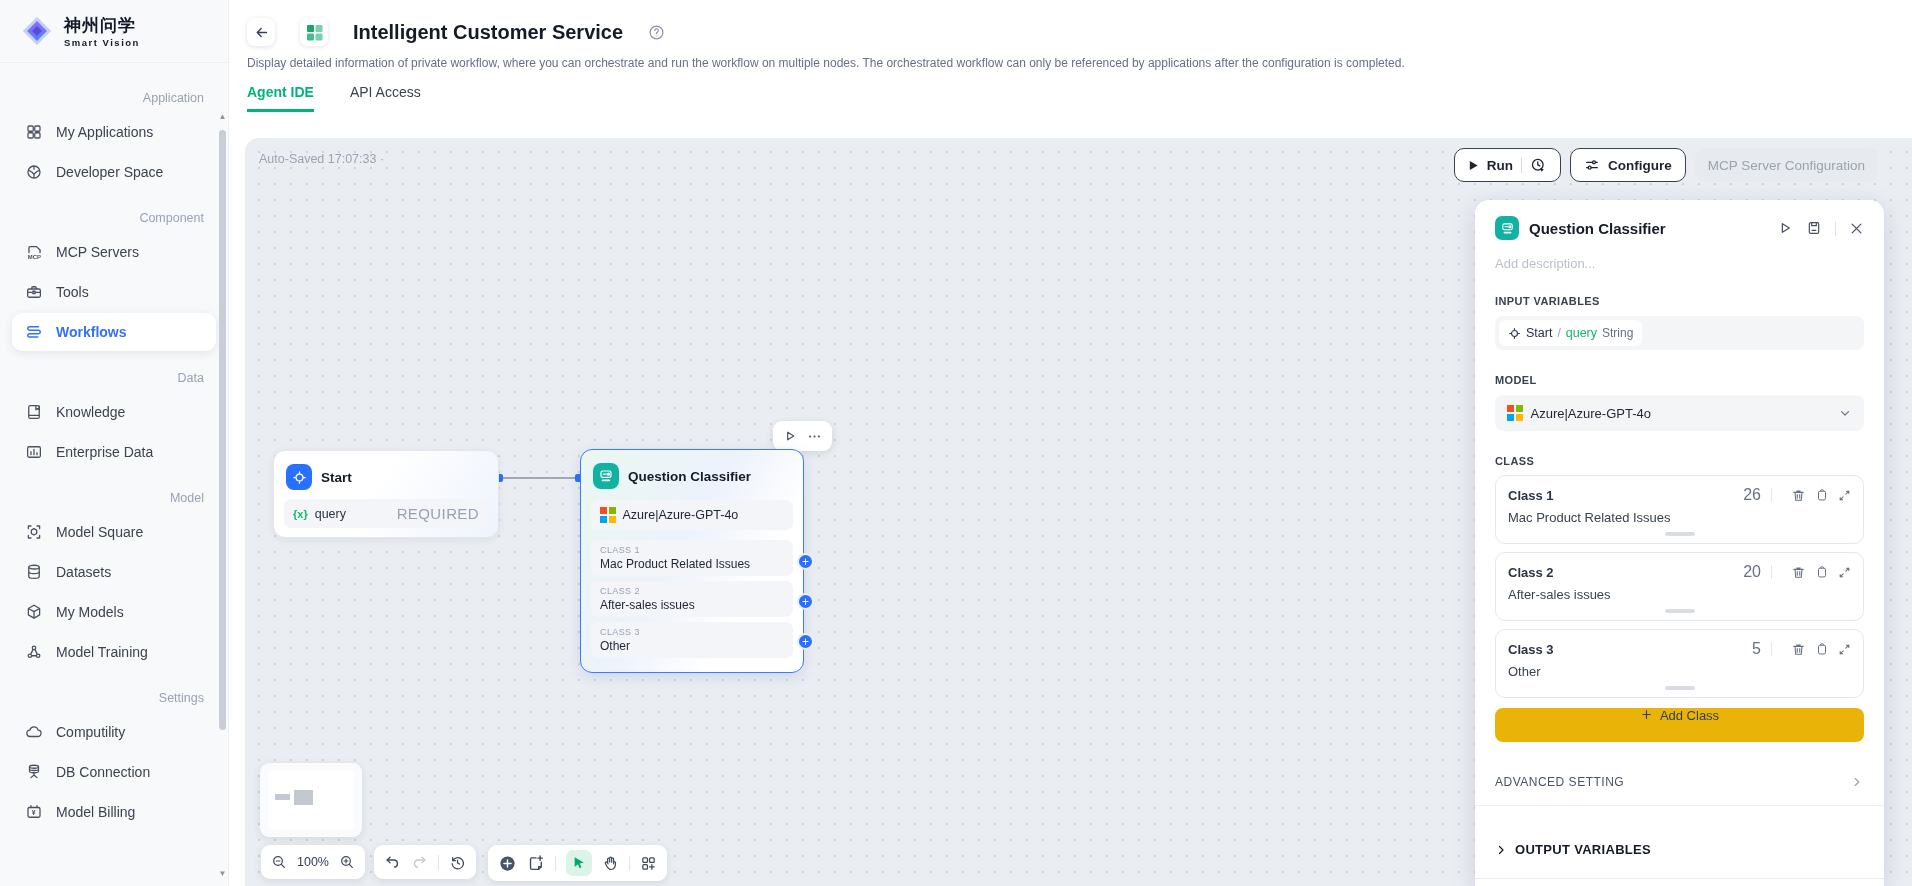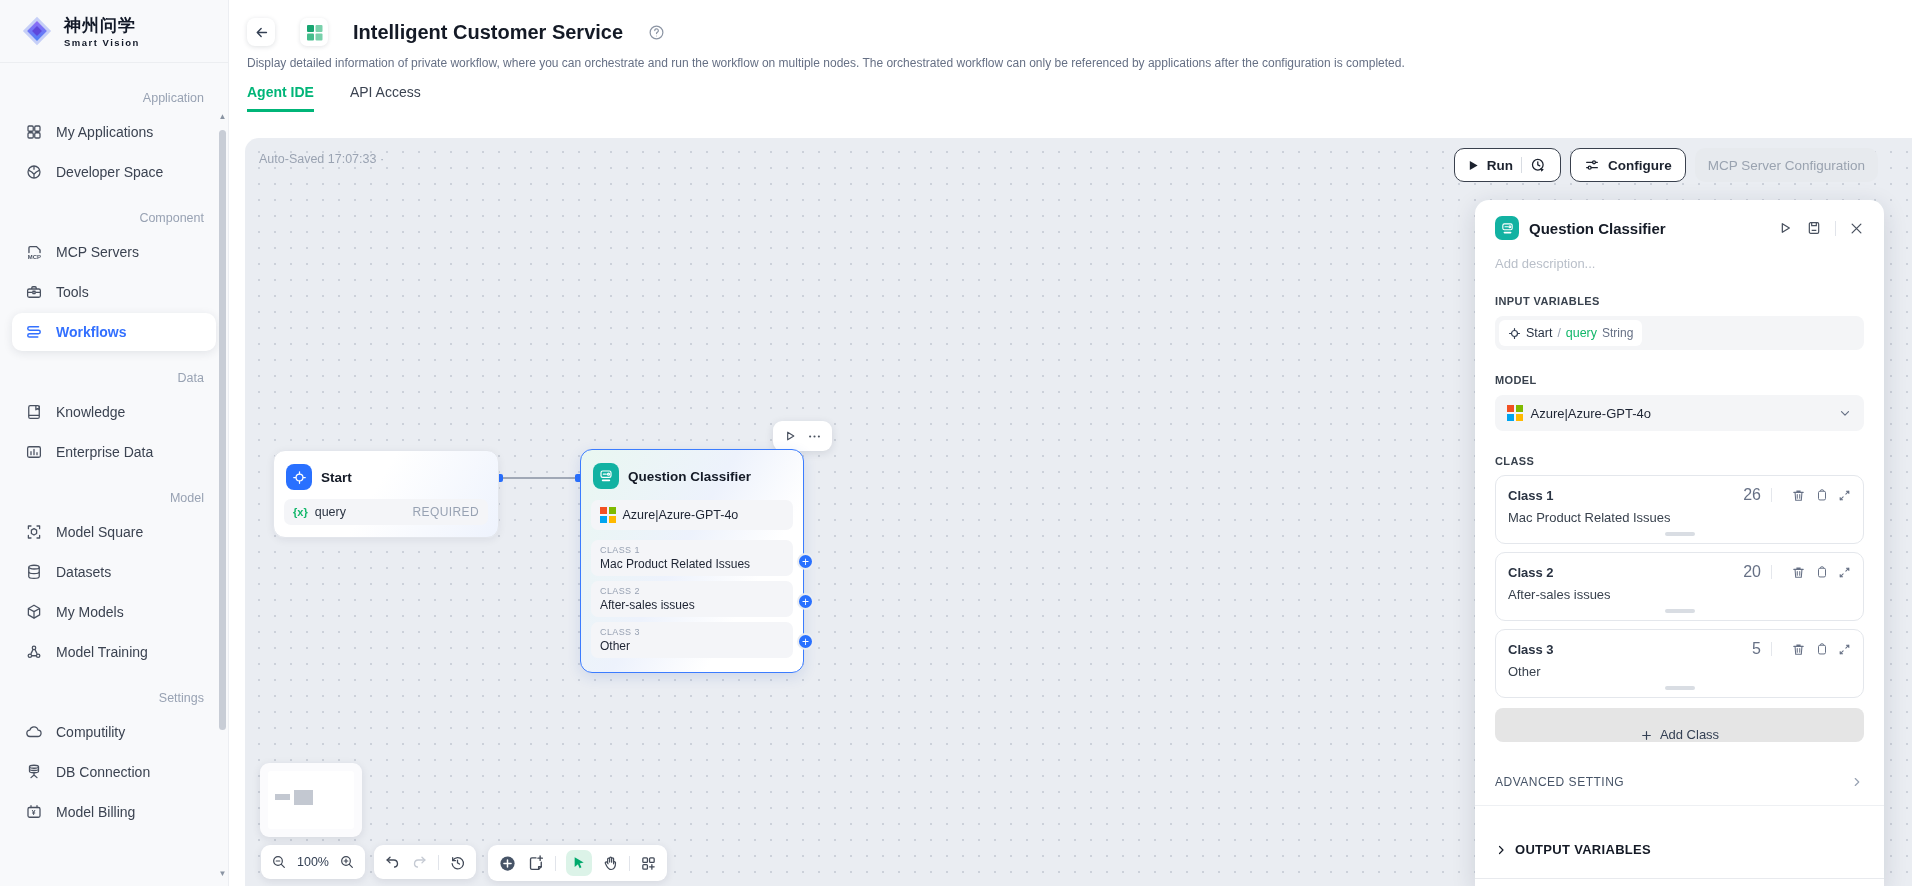--- a/index.html
+++ b/index.html
@@ -60,21 +60,21 @@
     background:linear-gradient(120deg, #e9f7f1 0%, #edf2fc 45%, #ffffff 72%); box-shadow:0 4px 14px rgba(40,86,181,.14); }
   .node-head { display:flex; align-items:center; gap:9px; padding:13px 12px 9px 12px; }
   .node-ic { width:26px; height:26px; border-radius:8px; display:flex; align-items:center; justify-content:center; color:#fff; }
   .ic-blue { background:#2970ff; }
   .ic-teal { background:#12b2a2; }
   .node-title { font-size:13.5px; font-weight:bold; color:#141a26; }
   .node-row { margin:0 10px 8px 10px; background:#f4f5f8; border-radius:7px; padding:6px 9px;
     display:flex; align-items:center; gap:7px; }
   .vx { color:#12b76a; font-size:11px; font-weight:bold; }
   .fld { font-size:12.5px; color:#2a3342; }
-  .req { margin-left:auto; font-size:12px; color:#98a2b3; letter-spacing:.4px; }
+  .req { margin-left:auto; font-size:15px; color:#98a2b3; letter-spacing:.4px; }
   .model-chip-node { margin:2px 10px 10px 10px; background:#f4f5f8; border-radius:7px; padding:7px 9px;
     display:flex; align-items:center; gap:7px; font-size:12.5px; color:#1d2433; }
   .class-row { margin:0 10px 5px 10px; background:#f4f5f8; border-radius:7px; padding:5px 9px; }
   .class-lbl { font-size:9px; color:#98a2b3; letter-spacing:.4px; }
   .class-name { font-size:12px; color:#1d2433; margin-top:2px; white-space:nowrap; }
   .plus-dot { position:absolute; left:216px; width:17px; height:17px; border-radius:50%;
     background:#2970ff; color:#fff; display:flex; align-items:center; justify-content:center;
     font-size:12px; border:2px solid #eaedf2; cursor:pointer; }
   .handle { position:absolute; width:8px; height:8px; background:#2970ff; border-radius:2px; }
   .edge-line { position:absolute; left:258px; top:339px; width:75px; height:2px; background:#a0a8b6; }
@@ -115,22 +115,22 @@
     align-items:center; gap:8px; padding:0 12px; cursor:pointer; }
   .dd-txt { font-size:13px; color:#1d2433; flex:1; }
   .card { border:1px solid #e4e7ec; border-radius:10px; padding:10px 12px 4px 12px; margin-top:8px; }
   .card-top { display:flex; align-items:center; }
   .card-title { font-size:13px; font-weight:bold; color:#2a3342; flex:1; }
   .card-count { font-size:16px; color:#667085; margin-right:10px; }
   .card-div { width:1px; height:14px; background:#e4e7ec; margin-right:10px; }
   .card-ic { color:#667085; display:flex; align-items:center; margin-left:9px; cursor:pointer; }
   .card-desc { font-size:13px; color:#39424e; margin-top:6px; }
   .drag-handle { width:30px; height:4px; border-radius:2px; background:#d9dde3; margin:7px auto 3px auto; cursor:row-resize; }
-  .add-class { margin-top:10px; background:#e5e5e5; border-radius:8px; height:34px; display:flex;
-    align-items:flex-end; justify-content:center; gap:7px; font-size:13px; color:#344054; cursor:pointer; }
+  .add-class { margin-top:10px; background:#eab308; border-radius:8px; height:34px; display:flex;
+    align-items:flex-start; justify-content:center; gap:7px; font-size:13px; color:#344054; cursor:pointer; }
   .adv-row { margin-top:33px; display:flex; align-items:center; justify-content:space-between;
     font-size:12px; color:#475467; letter-spacing:.5px; cursor:pointer; }
   .pn-divider { height:1px; background:#eef0f3; margin:16px -20px 0 -20px; }
   .out-row { margin-top:36px; display:flex; align-items:center; gap:8px; cursor:pointer; }
   .out-lbl { font-size:13px; font-weight:bold; color:#141a26; letter-spacing:.3px; }
   .pn-bottom-line { position:absolute; left:0; right:0; bottom:7px; height:1px; background:#e8eaee; }
 
   .ms-logo { display:inline-grid; grid-template-columns:7px 7px; grid-template-rows:7px 7px; gap:1.5px; }
   .ms-logo i { display:block; }
   svg { display:block; }

